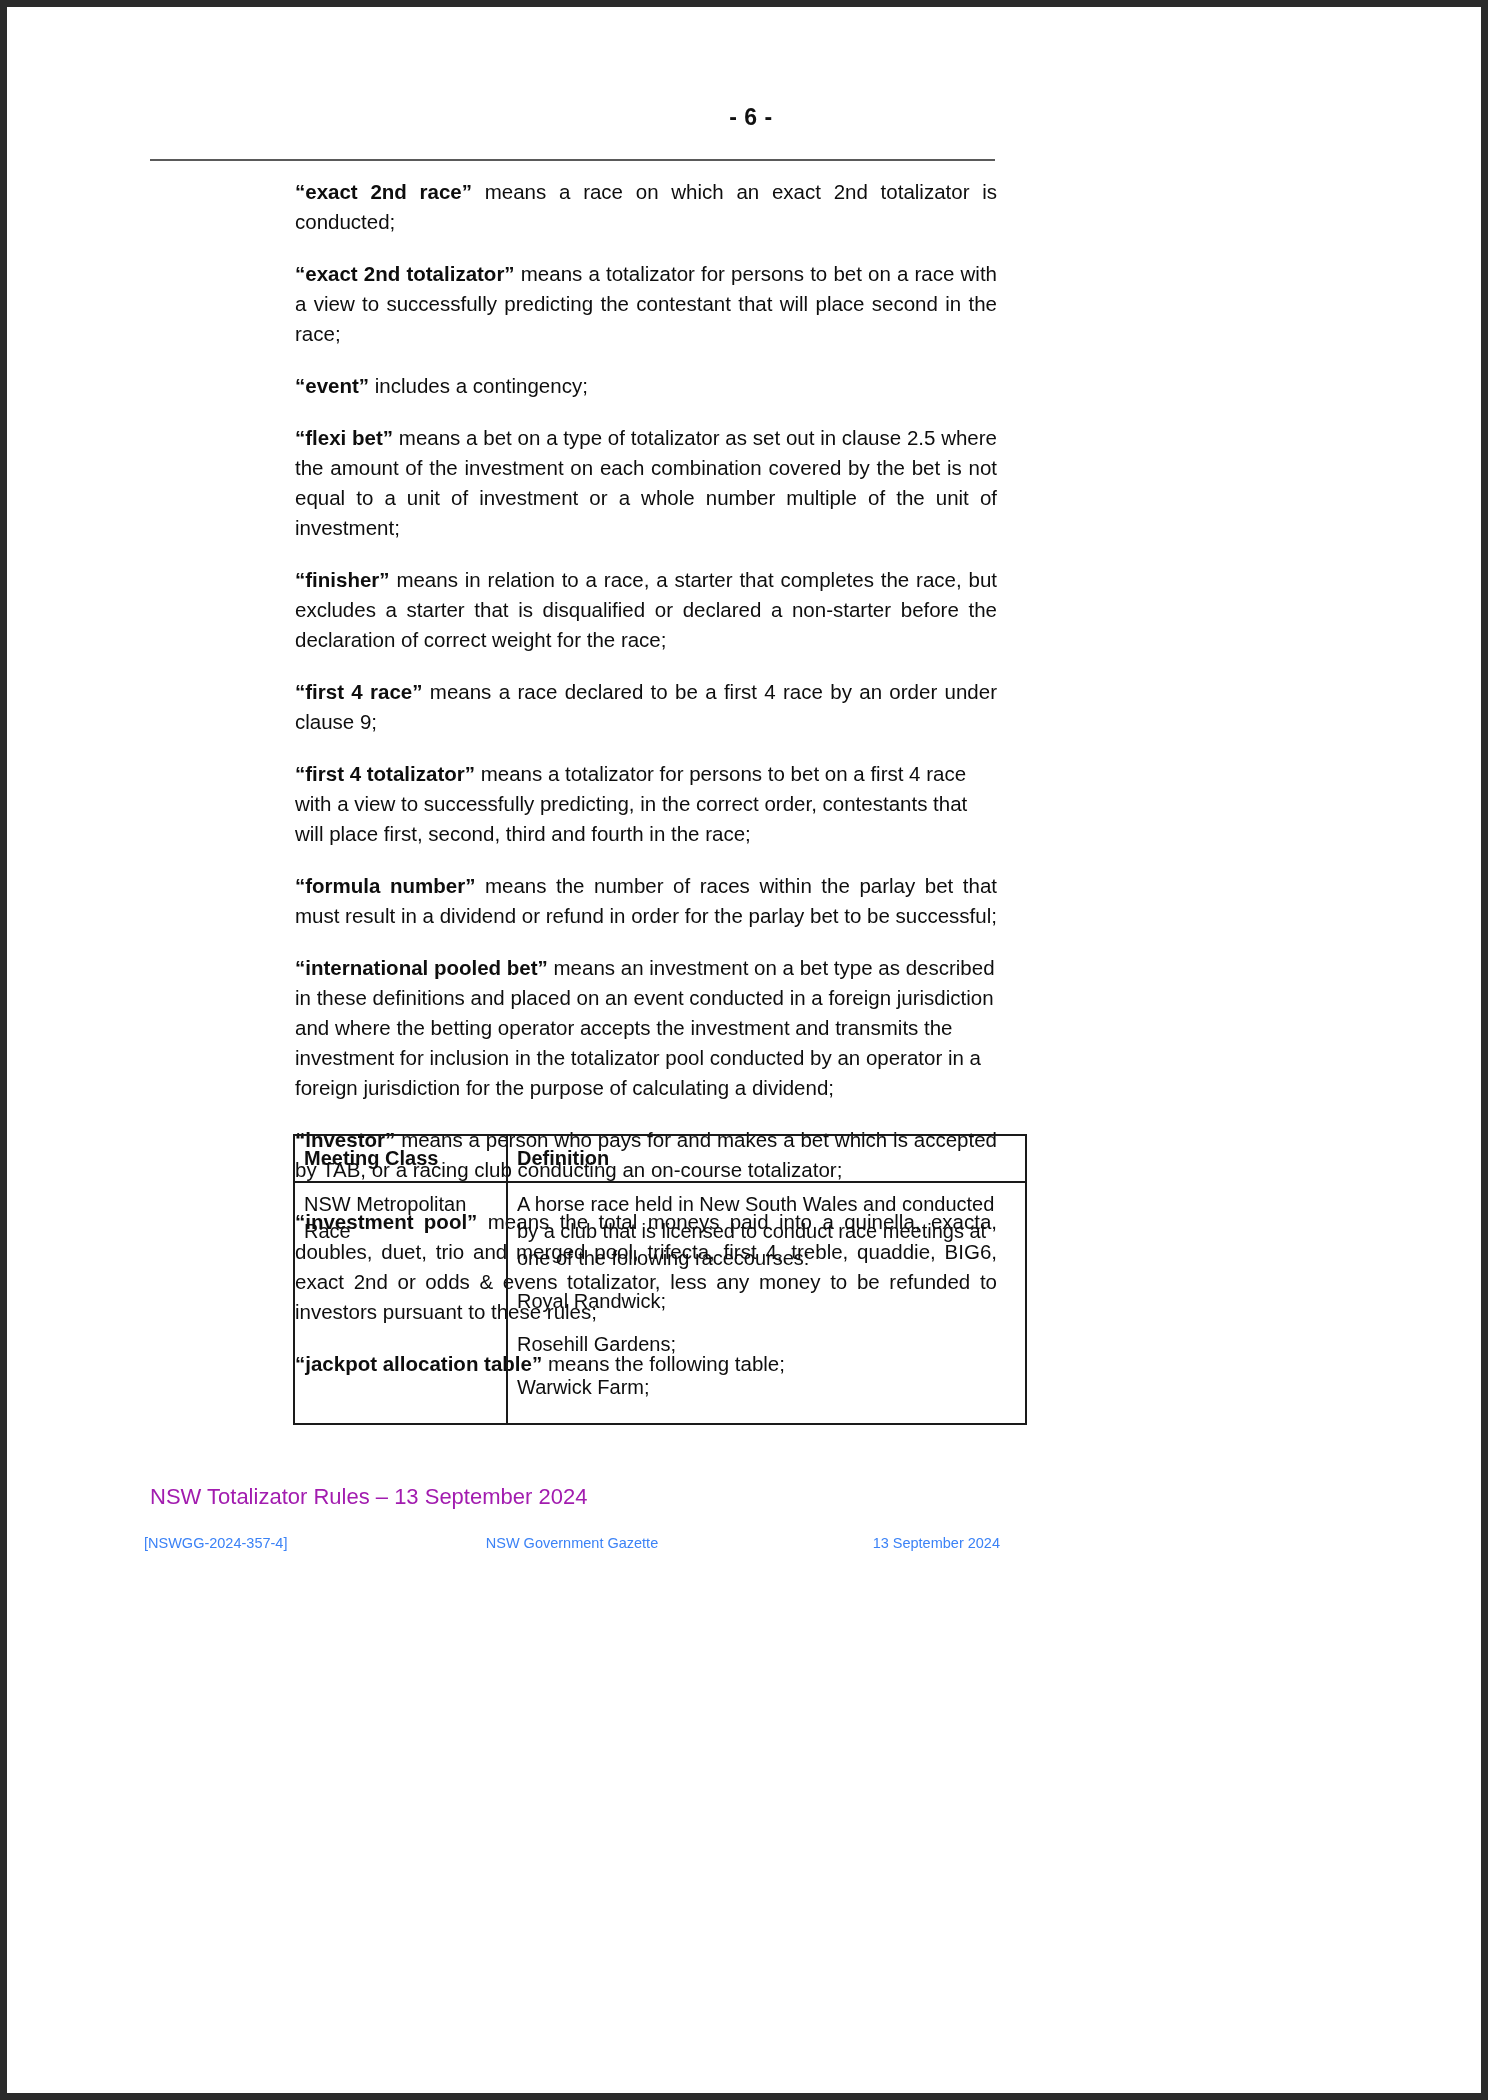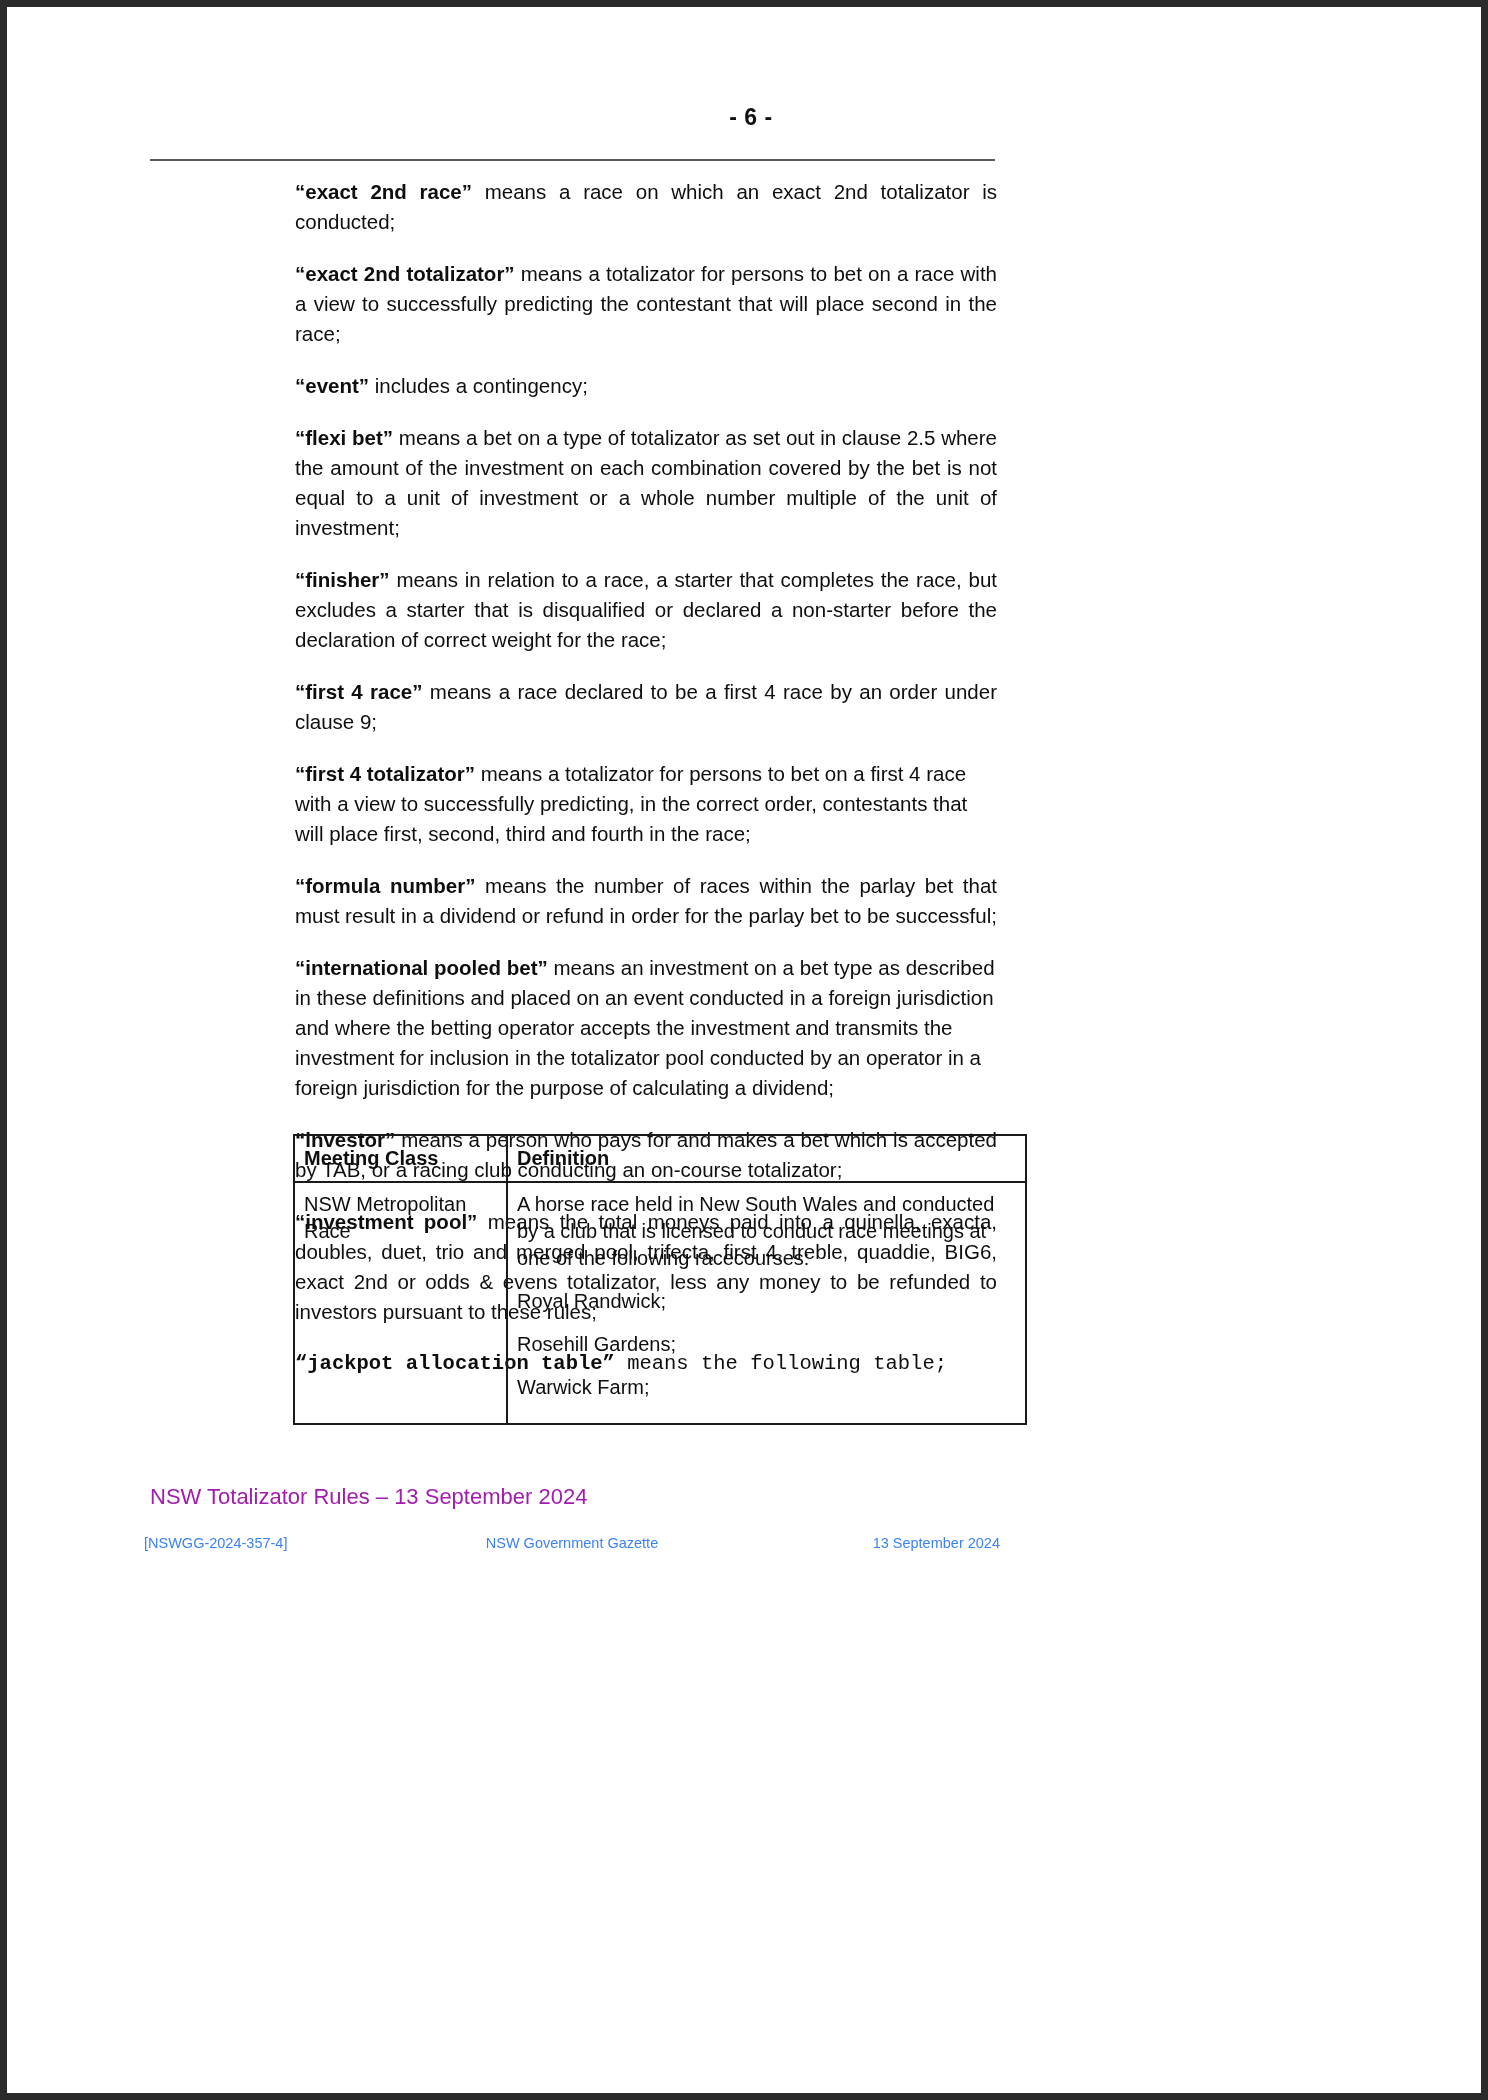--- a/index.html
+++ b/index.html
@@ -60,21 +60,21 @@
   p.def {
     margin: 0 0 22px 0;
     font-size: 20.5px;
     line-height: 30px;
     color: #0e0e0e;
     text-align: justify;
     text-justify: inter-word;
     -webkit-hyphens: none;
     hyphens: none;
   }
-  p.def:last-child { margin-bottom: 16px; font-family: Liberation Mono, monospace; }
+  p.def:last-child { margin-bottom: 16px; }
   p.def .term {
     font-weight: bold;
   }
   p.nojust { text-align: left; }
 
   
   .jackpot-table {
     position: absolute;
     left: 279px;
     top: 1120px;

